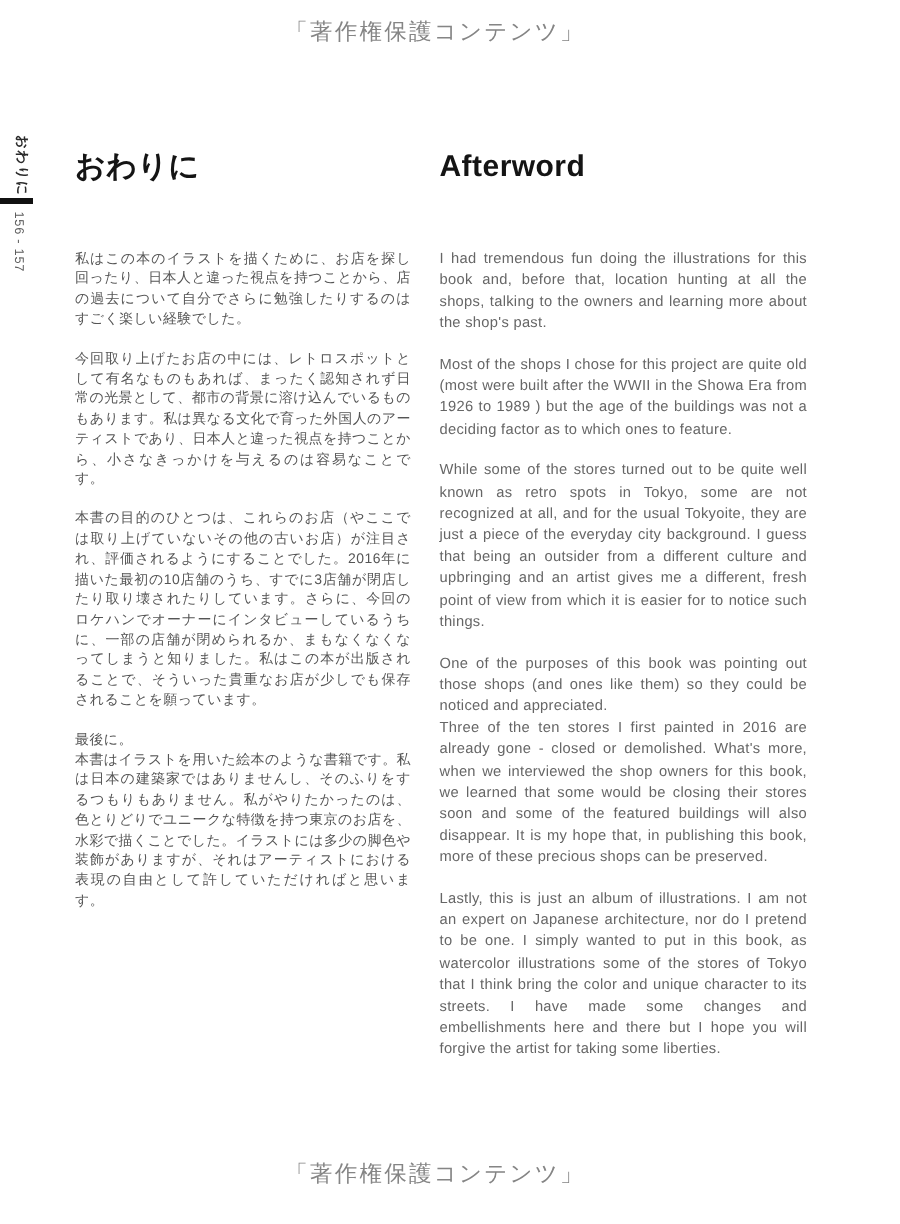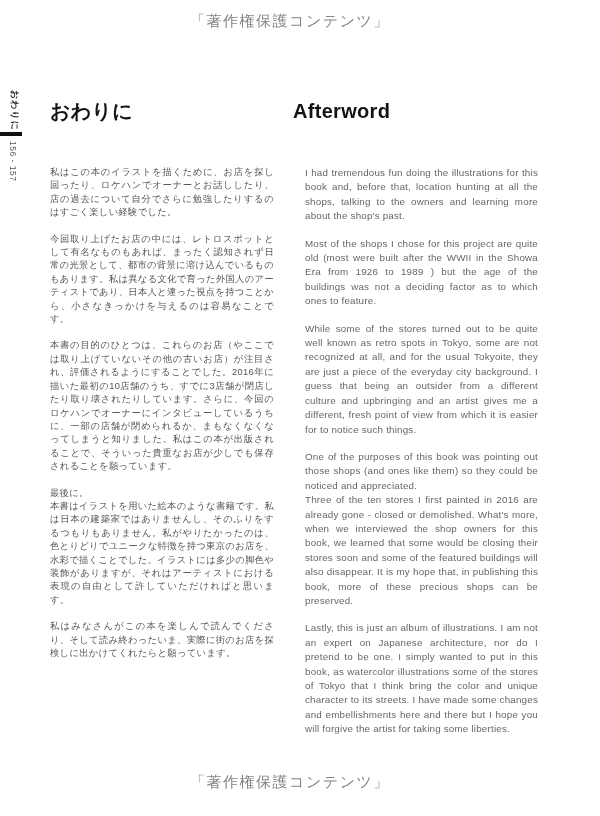--- a/index.html
+++ b/index.html
@@ -81,49 +81,47 @@
     font-size: 9.3px;
     line-height: 13.4px;
     color: #555555;
     letter-spacing: 0.3px;
   }
   .col-en .body-text p {
     font-size: 9.8px;
     line-height: 14.4px;
     color: #666666;
     letter-spacing: 0.2px;
-    margin-left: 12px;
   }
 </style>
 </head>
 <body>
 
 <div class="watermark top">「著作権保護コンテンツ」</div>
 
 <div class="sidebar-chapter">おわりに</div>
 
 <div class="sidebar-bar"></div>
 
 <div class="sidebar-pages">156 - 157</div>
 
 <div class="col col-ja">
   <h1 class="col-title">おわりに</h1>
   <div class="body-text">
 
-      <p>私はこの本のイラストを描くために、お店を探し回ったり、ロケハンでオーナーとお話ししたり、店の過去について自分でさらに勉強したりするのはすごく楽しい経験でした。</p>
+      <p>私はこの本のイラストを描くために、お店を探し回ったり、日本人と違った視点を持つことから、店の過去について自分でさらに勉強したりするのはすごく楽しい経験でした。</p>
 
 
       <p>今回取り上げたお店の中には、レトロスポットとして有名なものもあれば、まったく認知されず日常の光景として、都市の背景に溶け込んでいるものもあります。私は異なる文化で育った外国人のアーティストであり、日本人と違った視点を持つことから、小さなきっかけを与えるのは容易なことです。</p>
 
       <p>本書の目的のひとつは、これらのお店（やここでは取り上げていないその他の古いお店）が注目され、評価されるようにすることでした。2016年に描いた最初の10店舗のうち、すでに3店舗が閉店したり取り壊されたりしています。さらに、今回のロケハンでオーナーにインタビューしているうちに、一部の店舗が閉められるか、まもなくなくなってしまうと知りました。私はこの本が出版されることで、そういった貴重なお店が少しでも保存されることを願っています。</p>
 
       <p>最後に。
 本書はイラストを用いた絵本のような書籍です。私は日本の建築家ではありませんし、そのふりをするつもりもありません。私がやりたかったのは、色とりどりでユニークな特徴を持つ東京のお店を、水彩で描くことでした。イラストには多少の脚色や装飾がありますが、それはアーティストにおける表現の自由として許していただければと思います。</p>
 
-      <p>私はみなさんがこの本を楽しんで読んでくださり、そして読み終わったいま、実際に街のお店を探検しに出かけてくれたらと願っています。</p>
     </div>
 </div>
 
 <div class="col col-en">
   <h1 class="col-title">Afterword</h1>
   <div class="body-text">
 
       <p>I had tremendous fun doing the illustrations for this book and, before that, location hunting at all the shops, talking to the owners and learning more about the shop's past.</p>
 
       <p>Most of the shops I chose for this project are quite old (most were built after the WWII in the Showa Era from 1926 to 1989 ) but the age of the buildings was not a deciding factor as to which ones to feature.</p>

